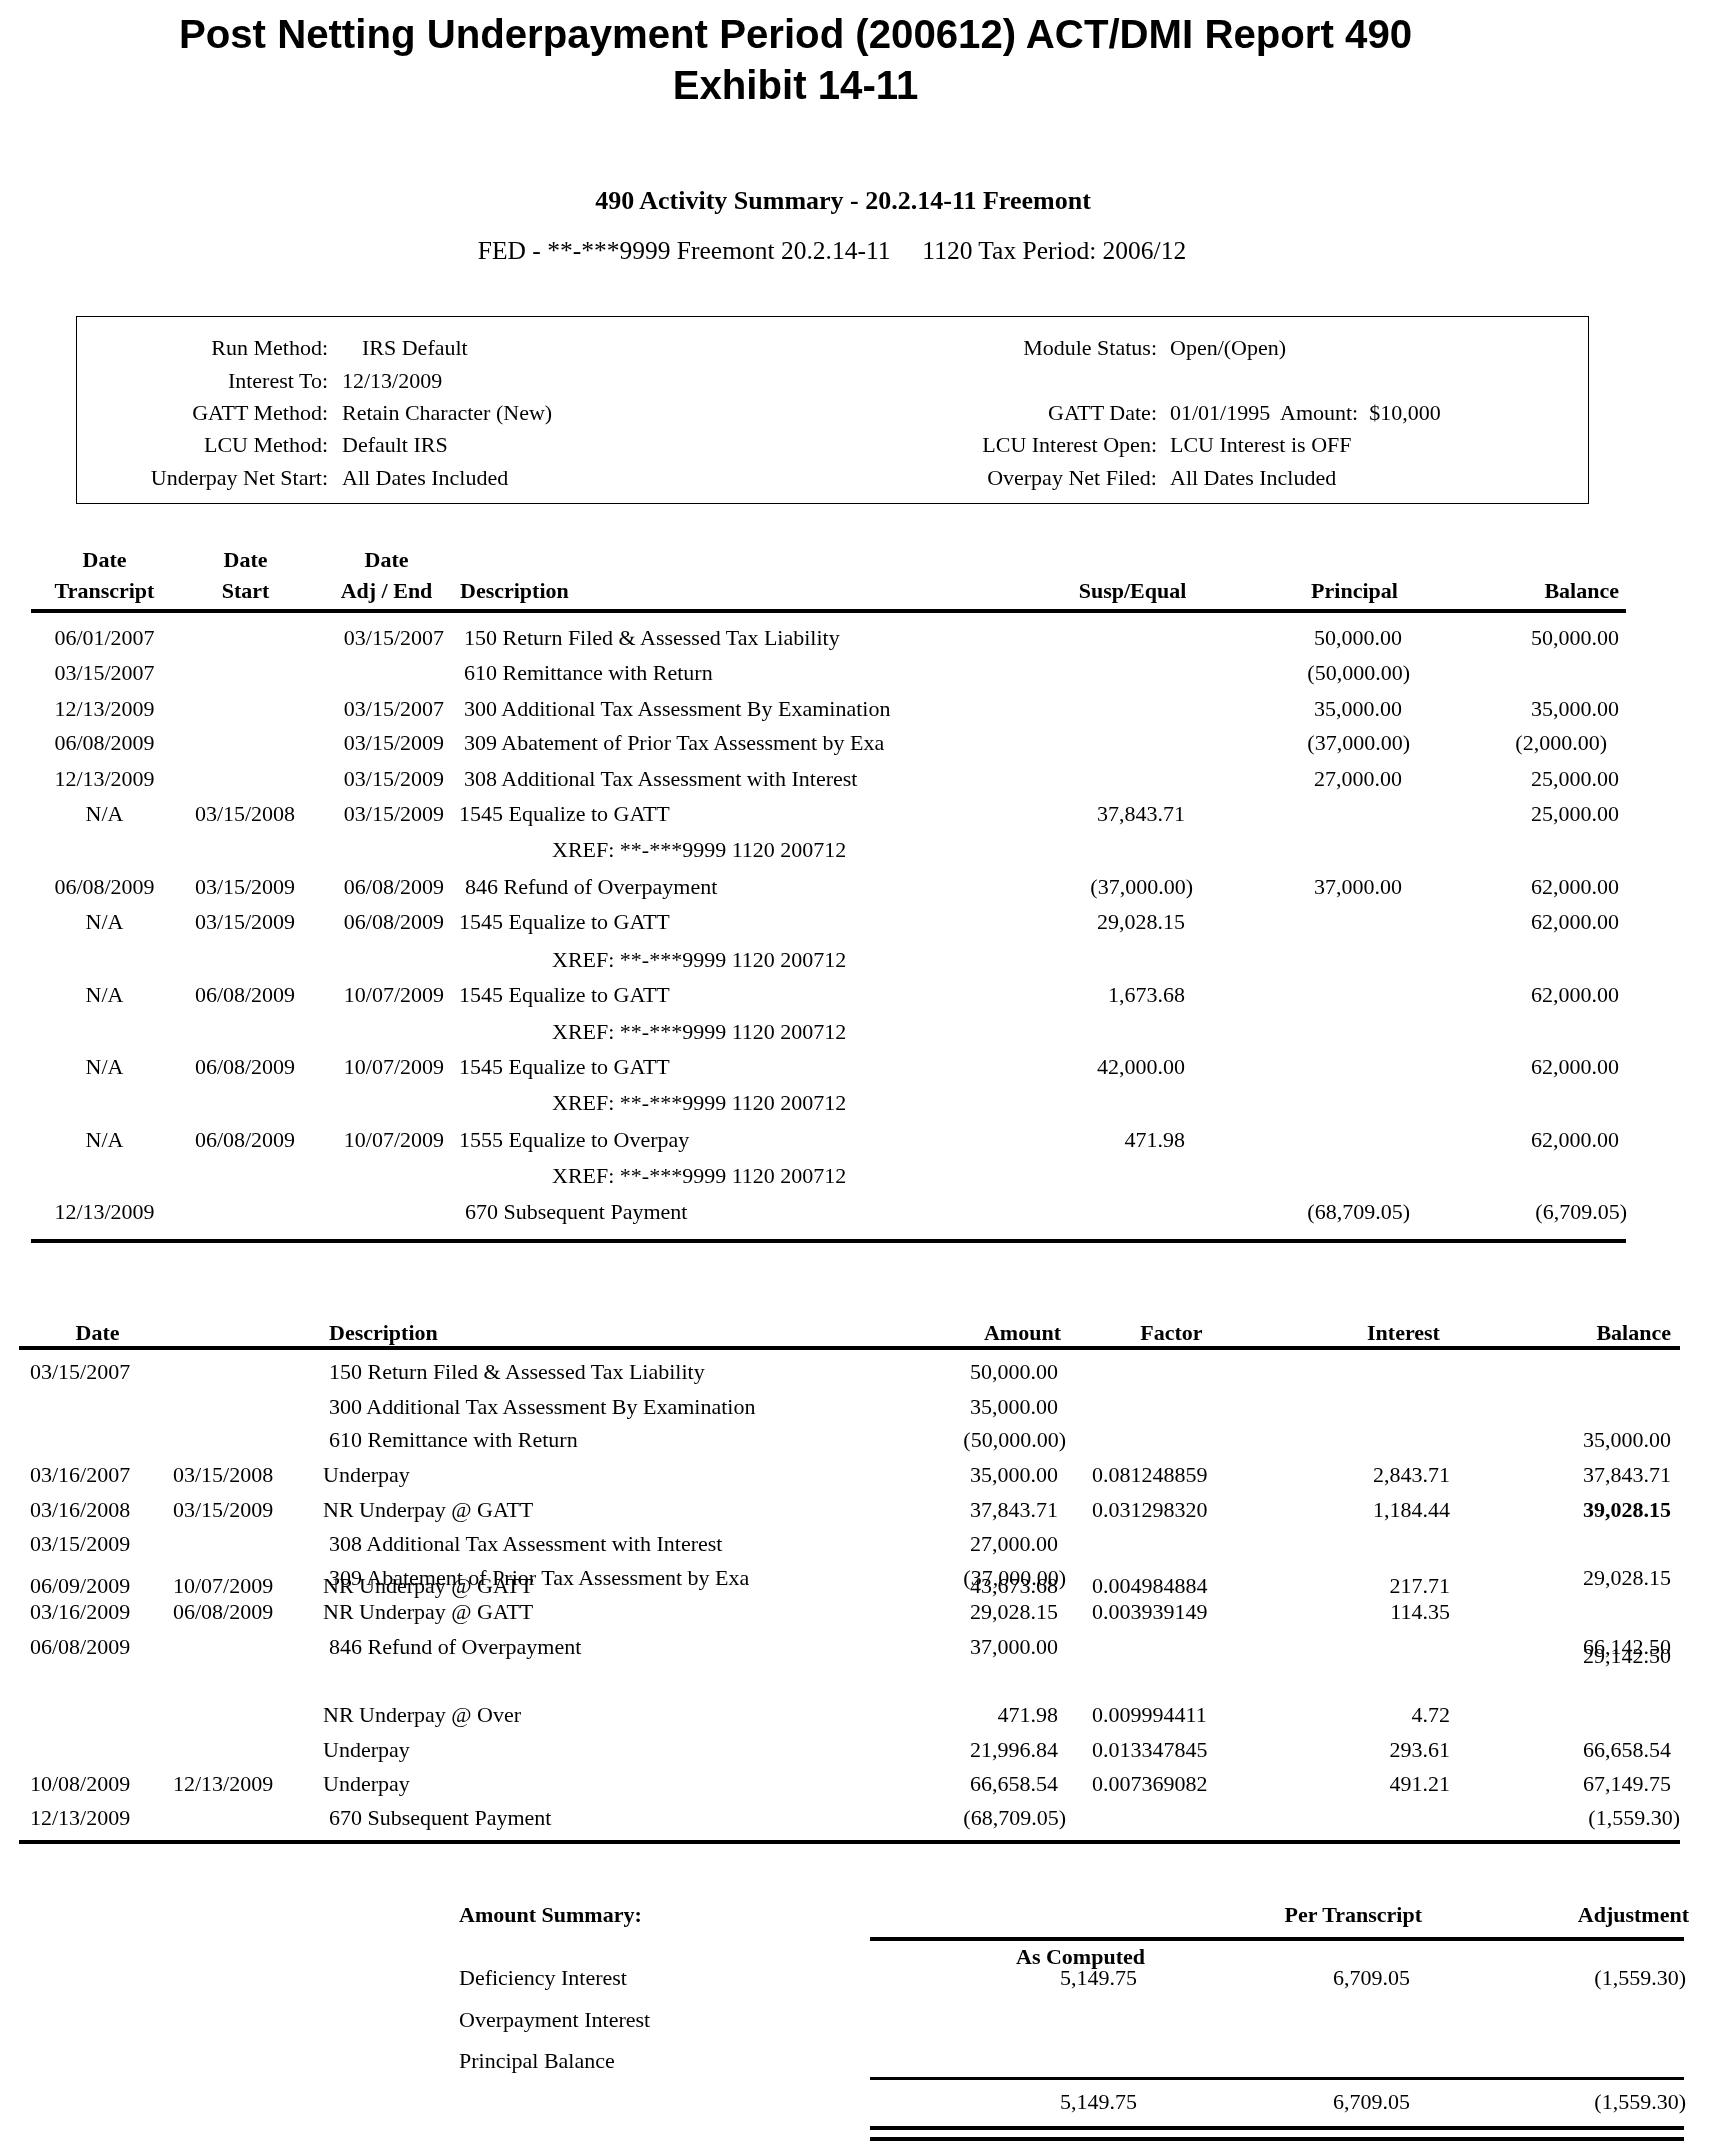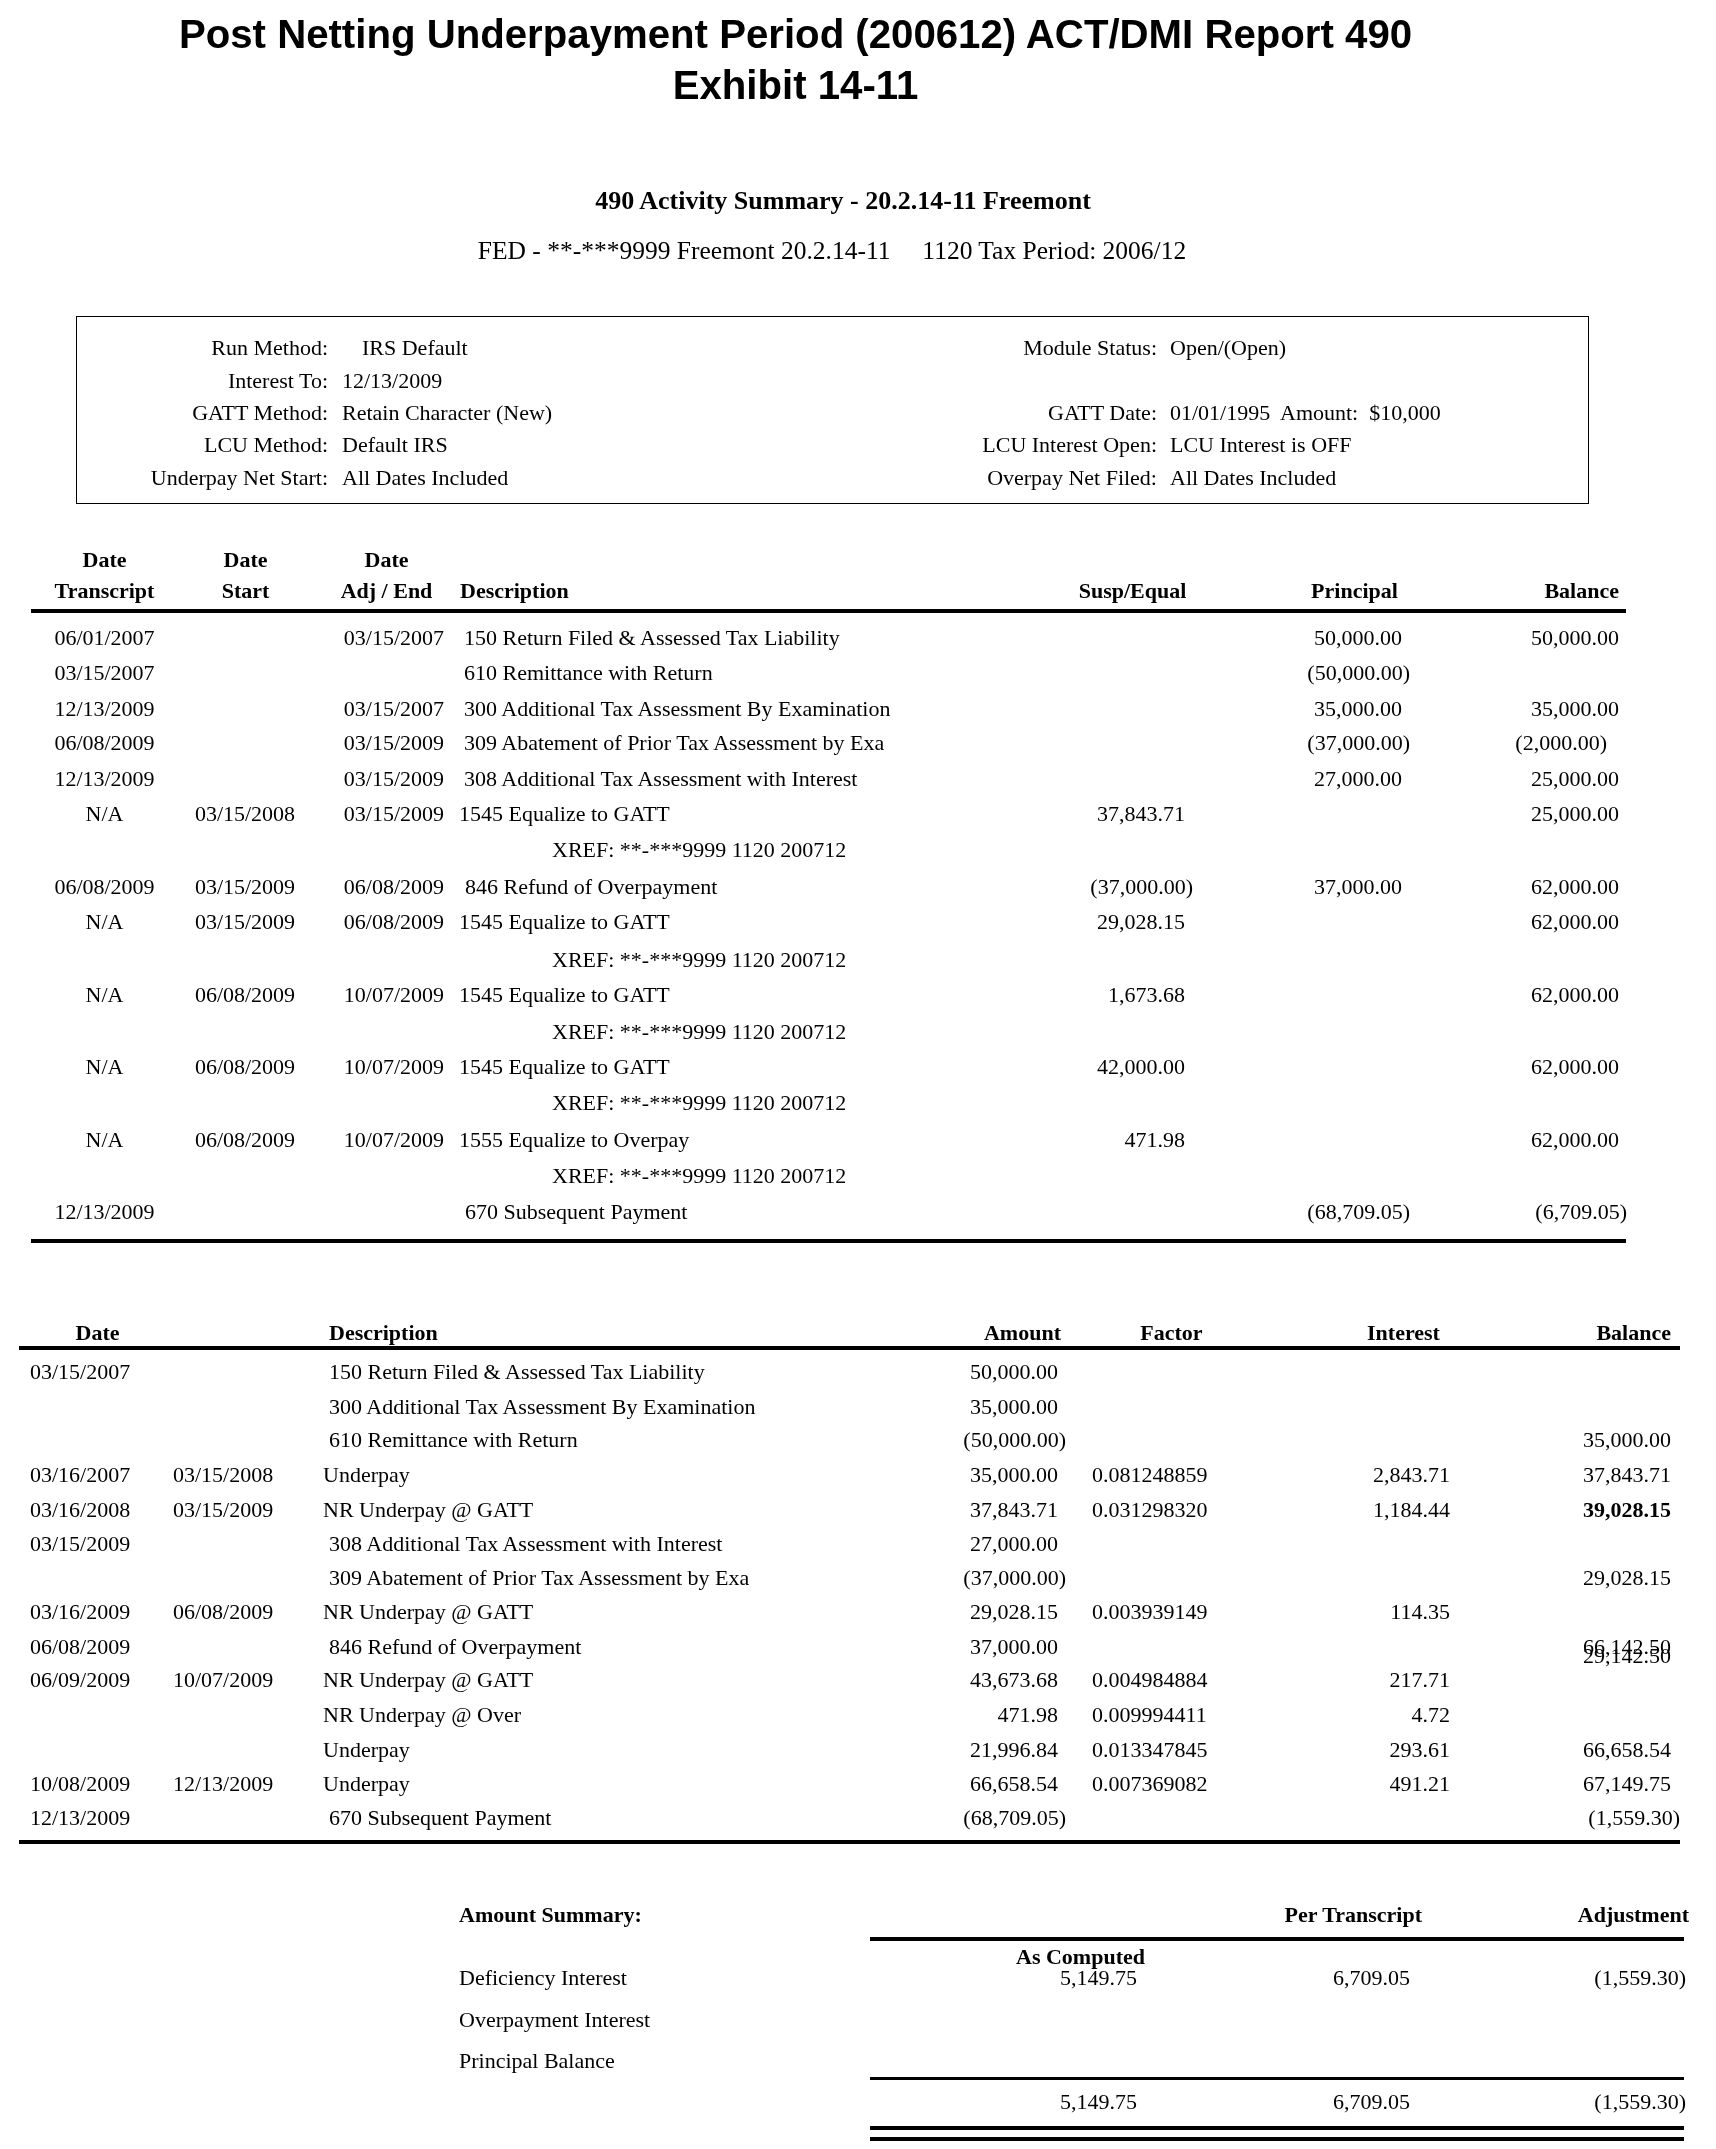--- a/index.html
+++ b/index.html
@@ -246,21 +246,21 @@
     <div class="abs" style="left:1092px;">0.003939149</div>
     <div class="abs r pos" style="left:1309px;width:141px;">114.35</div>
     <div class="abs r pos" style="left:1527px;width:144px;margin-top:44px;">29,142.50</div>
   </div>
   <div class="row" style="top:1633px;">
     <div class="abs" style="left:30px;">06/08/2009</div>
     <div class="abs" style="left:329px;">846 Refund of Overpayment</div>
     <div class="abs r pos" style="left:909px;width:149px;">37,000.00</div>
     <div class="abs r pos" style="left:1527px;width:144px;">66,142.50</div>
   </div>
-  <div class="row" style="top:1666px;">
+  <div class="row" style="top:1572px;">
     <div class="abs" style="left:30px;">06/09/2009</div>
     <div class="abs" style="left:173px;">10/07/2009</div>
     <div class="abs" style="left:323px;">NR Underpay @ GATT</div>
     <div class="abs r pos" style="left:909px;width:149px;">43,673.68</div>
     <div class="abs" style="left:1092px;">0.004984884</div>
     <div class="abs r pos" style="left:1309px;width:141px;">217.71</div>
   </div>
   <div class="row" style="top:1701px;">
     <div class="abs" style="left:323px;">NR Underpay @ Over</div>
     <div class="abs r pos" style="left:909px;width:149px;">471.98</div>

